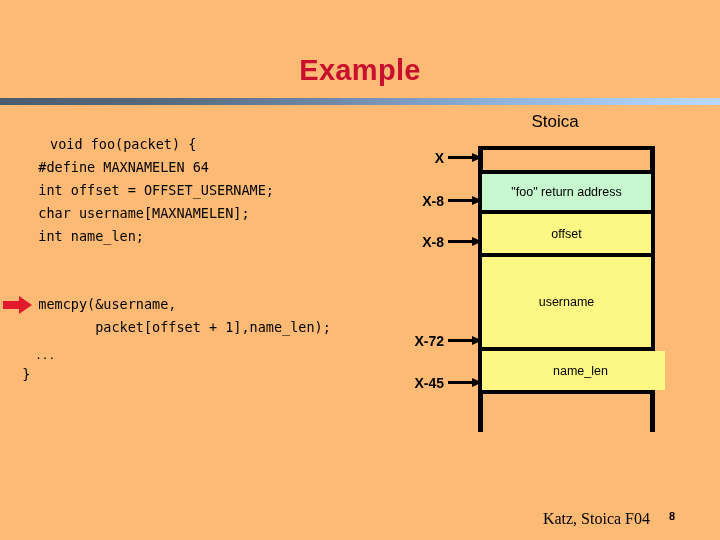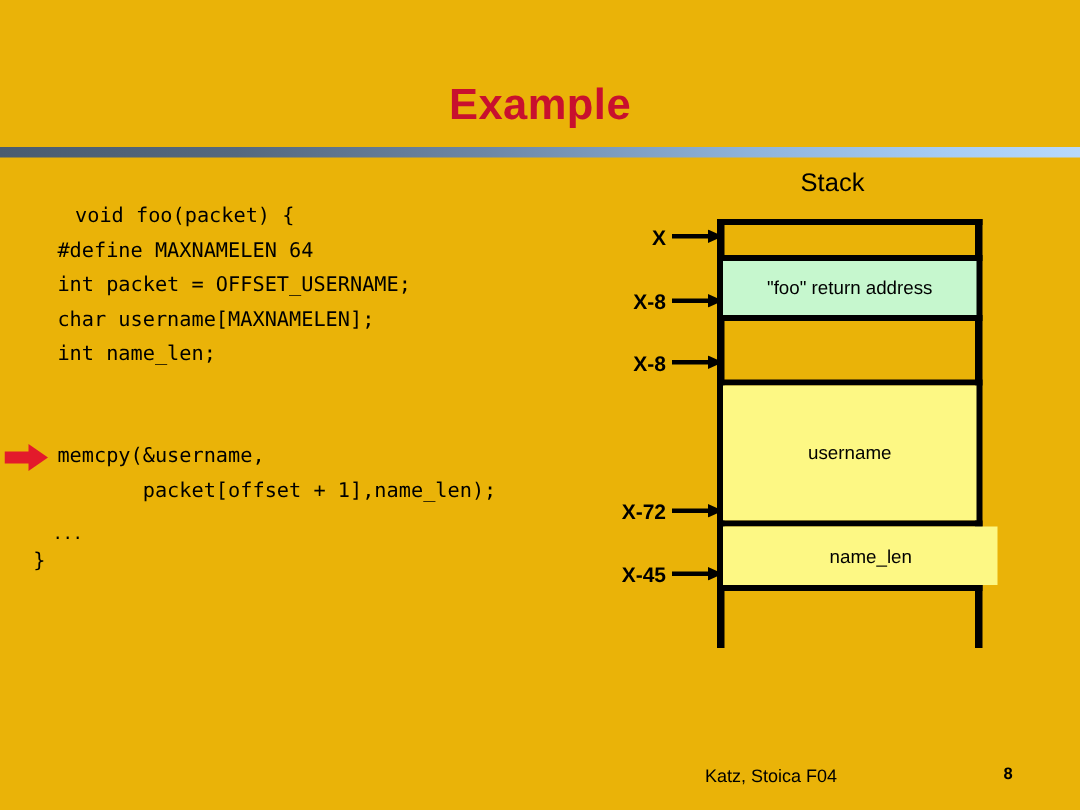--- a/index.html
+++ b/index.html
@@ -13,21 +13,21 @@
     overflow: hidden;
     font-family: "Liberation Sans", sans-serif;
     position: relative;
   }
 
   #slide {
     position: absolute;
     left: 0; top: 0;
     width: 720px;
     height: 540px;
-    background: #eab308;
+    background: #fdba74;
   }
 
   
   #slide-title {
     position: absolute;
     left: 0;
     top: 52px;
     width: 720px;
     text-align: center;
     font-family: "Liberation Sans", sans-serif;
@@ -136,22 +136,23 @@
     position: absolute;
     height: 9px;
   }
 
   
   #footer-credit {
     position: absolute;
     left: 470px;
     top: 510px;
     width: 180px;
-    font-family: Liberation Sans, sans-serif;
-    font-size: 12px;
+    text-align: right;
+    font-family: Liberation Serif, serif;
+    font-size: 16px;
     color: #000000;
   }
   #footer-page {
     position: absolute;
     left: 660px;
     top: 510px;
     width: 24px;
     text-align: center;
     font-family: "Liberation Sans", sans-serif;
     font-size: 11px;
@@ -163,47 +164,50 @@
 <body>
 
 <div id="slide">
 
   <div id="slide-title">Example</div>
 
   <div id="title-rule"></div>
 
   <div class="code-line" style="left:22px; top:136px;margin-left:28px;">void foo(packet) {</div>
   <div class="code-line" style="left:22px; top:159px;">  #define MAXNAMELEN 64</div>
-  <div class="code-line" style="left:22px; top:182px;">  int packet = OFFSET_USERNAME;</div>
+  <div class="code-line" style="left:22px; top:182px;">  int offset = OFFSET_USERNAME;</div>
   <div class="code-line" style="left:22px; top:205px;">  char username[MAXNAMELEN];</div>
   <div class="code-line" style="left:22px; top:228px;">  int name_len;</div>
 
   <div class="code-line" style="left:22px; top:296px;">  memcpy(&amp;username,</div>
   <div class="code-line" style="left:22px; top:319px;">         packet[offset + 1],name_len);</div>
   <div class="code-ellipsis" style="left:22px; top:349px;">  ...</div>
   <div class="code-line" style="left:14px; top:366px;"> }</div>
 
   <svg id="memcpy-arrow" viewBox="0 0 29 18">
     <polygon points="0,5 16,5 16,0 29,9 16,18 16,13 0,13" fill="#e31a2b"></polygon>
   </svg>
 
-  <div id="stack-label">Stack</div>
+  <div id="stack-label">Stoica</div>
 
   <div class="rail" id="rail-left"></div>
   <div class="rail" id="rail-right"></div>
 
   <div class="hsep" style="top:146px;"></div>
 
   <div class="hsep" style="top:170px;"></div>
 
   <div class="cell cell-green" style="top:174px; height:36px;">
     <span>"foo" return address</span>
   </div>
   <div class="hsep" style="top:210px;"></div>
 
+  <div class="cell cell-yellow" style="top:214px; height:39px;">
+    <span>offset</span>
+  </div>
   <div class="hsep" style="top:253px;"></div>
 
   <div class="cell cell-yellow" style="top:257px; height:90px;">
     <span>username</span>
   </div>
   <div class="hsep" style="top:347px;"></div>
 
   <div class="cell cell-yellow" style="top:351px; height:39px;padding-left:14px;">
     <span>name_len</span>
   </div>

